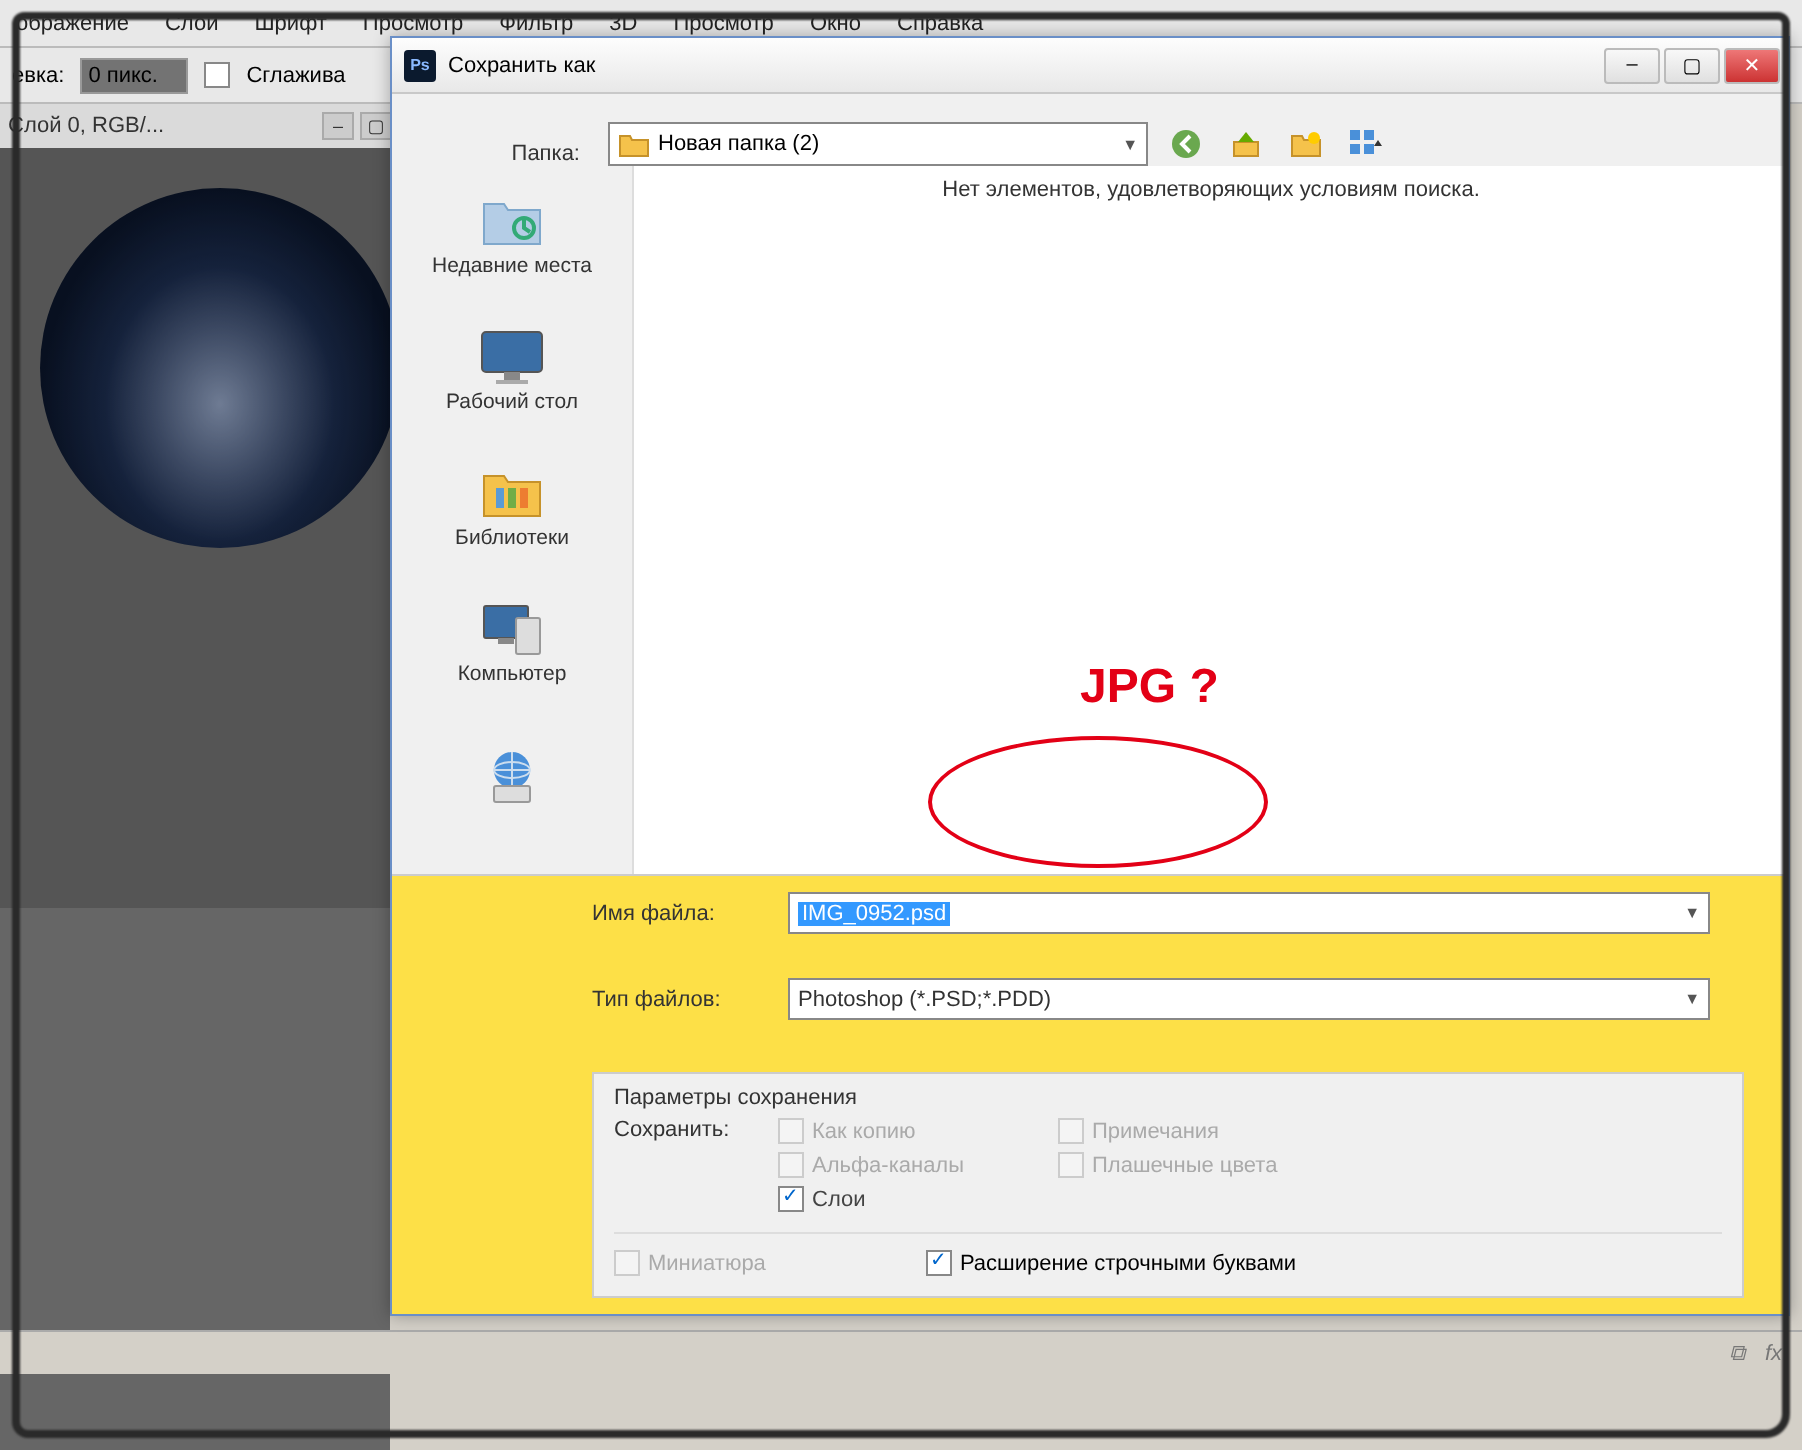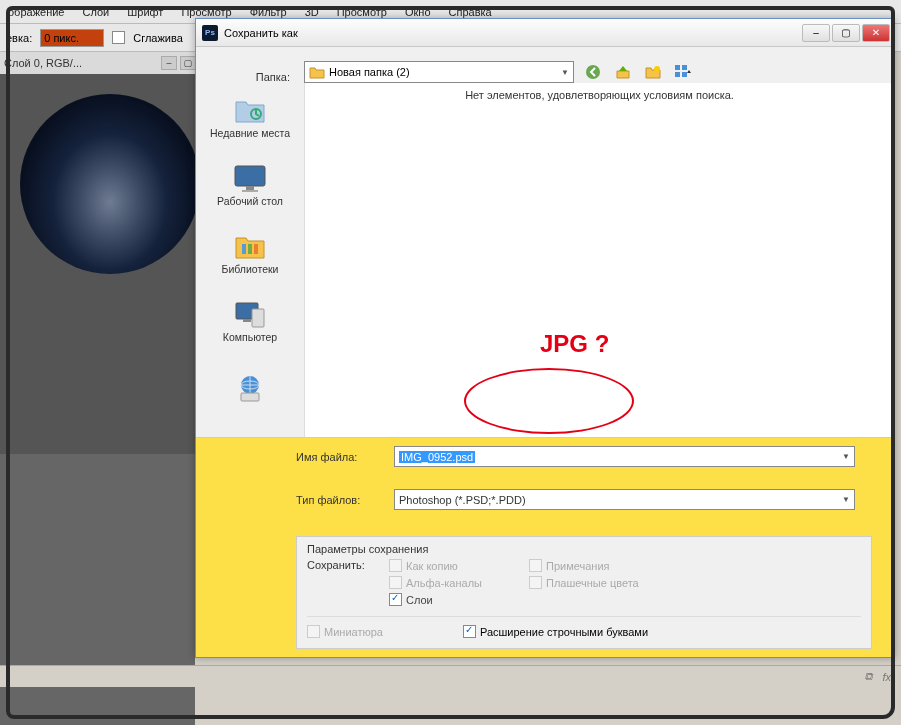--- a/index.html
+++ b/index.html
@@ -2,21 +2,21 @@
 <html><head>
 <meta charset="utf-8">
 <style>
 * { margin: 0; padding: 0; box-sizing: border-box; font-family: Tahoma, Arial, sans-serif; font-size: 11px; }
 body { background: #d4d0c8; width: 901px; height: 725px; overflow: hidden; position: relative; }
 
 .menu-bar { background: #e8e8e8; height: 24px; display: flex; align-items: center; padding: 0 8px; gap: 18px; color: #222; border-bottom: 1px solid #bbb; }
 .menu-bar span { cursor: default; }
 
 .options-bar { background: #e8e8e8; height: 28px; display: flex; align-items: center; padding: 0 6px; gap: 8px; border-bottom: 1px solid #bbb; }
-.num-input { width: 64px; height: 18px; border: 1px solid #999; padding: 1px 3px; background: #c2410c; }
+.num-input { width: 54px; height: 18px; border: 1px solid #999; padding: 1px 3px; background: #737373; }
 .check { width: 13px; height: 13px; border: 1px solid #888; background: #fff; display: inline-block; vertical-align: middle; }
 .check.on::after { content: "✓"; font-size: 10px; color: #0066cc; display: block; margin-top: -2px; margin-left: 1px; }
 
 .canvas-area { position: absolute; top: 52px; left: 0; width: 195px; height: 700px; background: #666; }
 .doc-window { position: absolute; top: 52px; left: 0; width: 219px; }
 .doc-title { background: #dadada; height: 22px; display: flex; align-items: center; justify-content: space-between; padding: 0 4px; font-size: 10px; color: #333; }
 .doc-title-btns { display: flex; gap: 3px; }
 .doc-title-btn { width: 16px; height: 14px; background: #ccc; border: 1px solid #aaa; display: flex; align-items: center; justify-content: center; font-size: 9px; }
 .doc-canvas { background: #555; height: 380px; display: flex; align-items: flex-start; justify-content: center; padding-top: 20px; }
 .fisheye { width: 180px; height: 180px; border-radius: 50%; background: radial-gradient(ellipse at 50% 60%, #8a9ab8 0%, #4a5a7a 25%, #1a2a4a 45%, #0a1428 70%); position: relative; overflow: hidden; filter: brightness(0.8); }
@@ -33,21 +33,21 @@
 
 .dlg-toolbar { height: 36px; display: flex; align-items: flex-end; padding: 0 20px; gap: 8px; }
 .dlg-toolbar .label { width: 80px; text-align: right; color: #333; padding-right: 6px; }
 .folder-combo { flex: 0 0 270px; height: 22px; border: 1px solid #888; background: #fff; display: flex; align-items: center; padding: 0 4px; gap: 4px; }
 .folder-icon { width: 16px; height: 14px; }
 .folder-icon svg { display: block; }
 .combo-arrow { margin-left: auto; font-size: 8px; color: #555; }
 .tb-iconbtn { width: 22px; height: 22px; border: 1px solid transparent; display: flex; align-items: center; justify-content: center; border-radius: 3px; }
 
 .dlg-body { flex: 1; display: flex; }
-.places-bar { width: 108px; background: #f0f0f0; display: flex; flex-direction: column; align-items: center; padding-top: 4px; gap: 8px; }
+.places-bar { width: 120px; background: #f0f0f0; display: flex; flex-direction: column; align-items: center; padding-top: 4px; gap: 8px; }
 .place { width: 86px; height: 60px; display: flex; flex-direction: column; align-items: center; justify-content: center; gap: 2px; text-align: center; color: #333; cursor: default; }
 .place .pic { width: 36px; height: 32px; display: flex; align-items: center; justify-content: center; }
 .place .pl { font-size: 10.5px; line-height: 1.1; }
 
 .listing { flex: 1; background: #fff; border-left: 1px solid #ddd; padding: 6px; color: #333; text-align: center; }
 
 .dlg-bottom { border-top: 1px solid #ccc; padding: 8px 8px 8px 100px; display: flex; flex-direction: column; gap: 22px; background: #fde047; position: relative; }
 .field-row { display: flex; align-items: center; gap: 8px; }
 .field-row .flabel { width: 90px; text-align: left; color: #333; }
 .text-combo { flex: 1; height: 21px; border: 1px solid #888; background: #fff; display: flex; align-items: center; padding: 0 4px; margin-right: 31px; }

